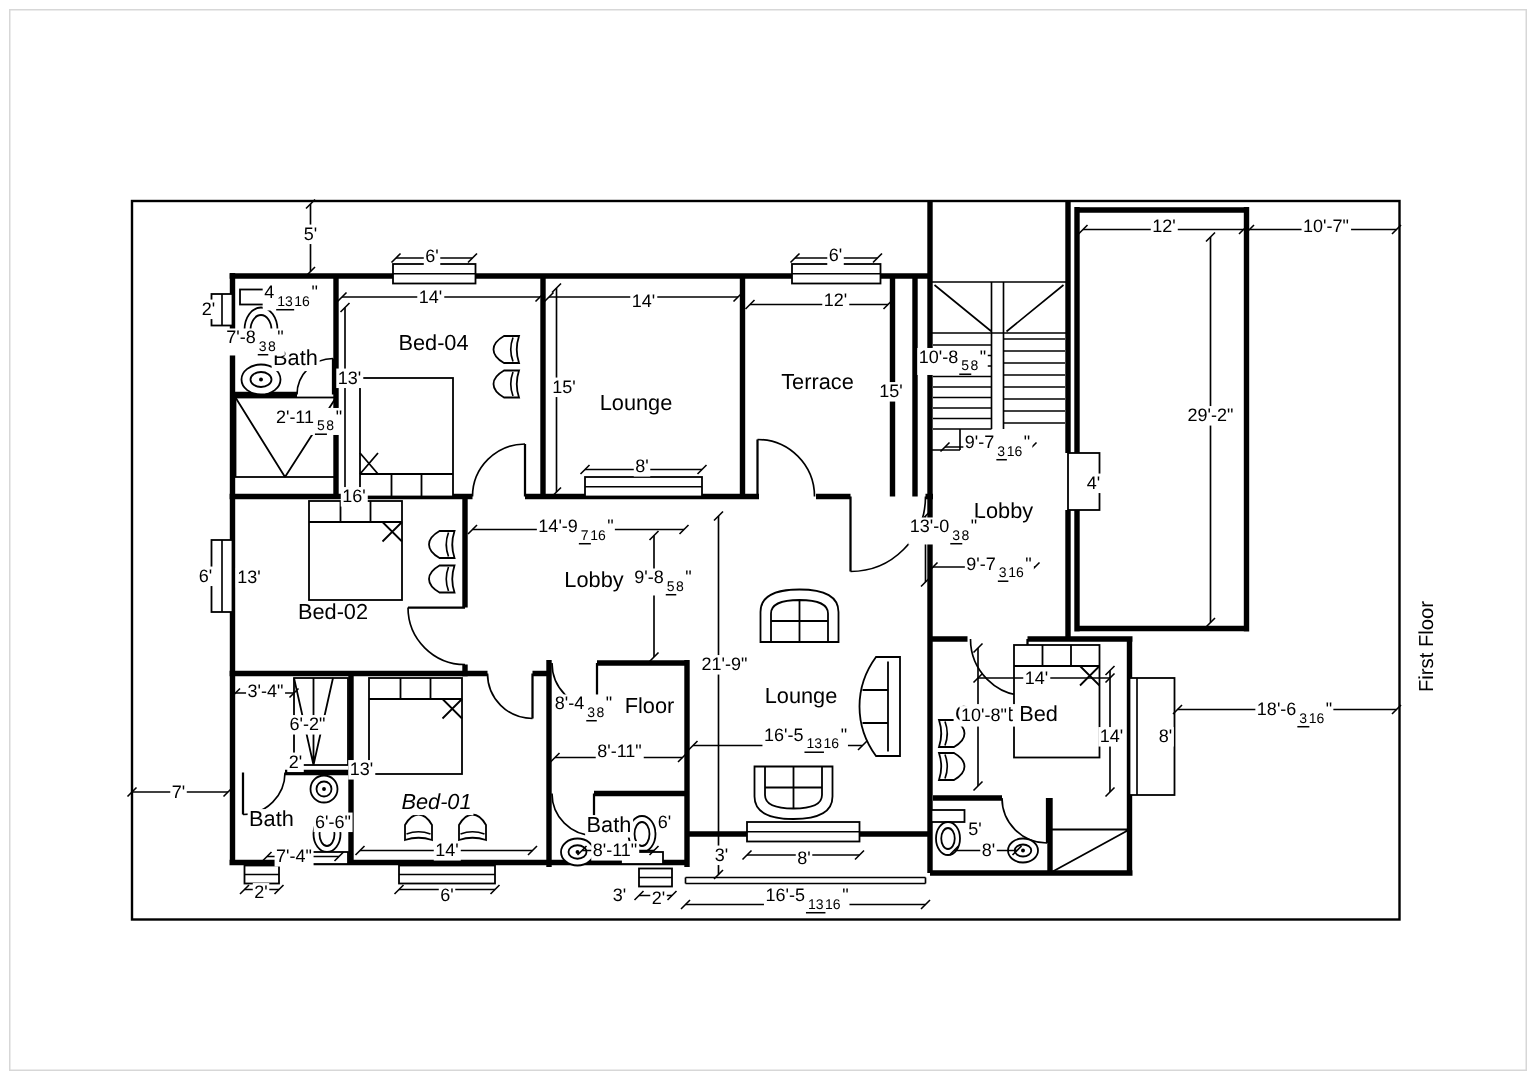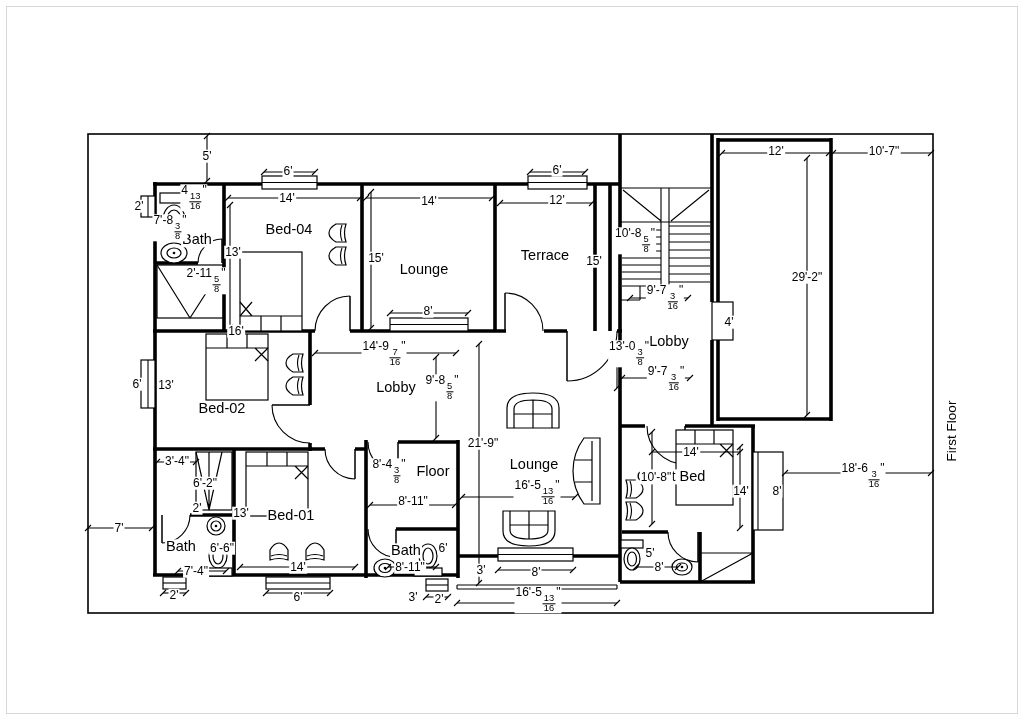--- a/index.html
+++ b/index.html
@@ -14,21 +14,21 @@
   .arc{stroke:#000;stroke-width:1.1;fill:none;}
   .wfill{fill:#fff;stroke:#000;stroke-width:1.2;}
   .furn{stroke:#000;stroke-width:1.2;fill:#fff;}
   .furnl{stroke:#000;stroke-width:1.2;fill:none;}
   .frame{fill:none;stroke:#000;stroke-width:1.6;}
   #labels{position:absolute;inset:0;pointer-events:none;}
   .lbl{position:absolute;transform:translate(-50%,-50%);white-space:nowrap;
        color:#000;background:#fff;padding:0 1px;line-height:1.05;}
   .dim{font-size:12px;}
   .room{font-size:14.5px;}
-  .fr{display:inline-flex;flex-direction:column;text-align:center;
+  .fr{display:inline-flex;flex-direction:row;text-align:center;
       vertical-align:-0.5em;line-height:1;font-size:0.78em;margin:0 1px;}
   .fr .fn{border-bottom:1px solid #000;padding:0 1px;}
   .floor-title{position:absolute;left:951px;top:431px;
        transform:translate(-50%,-50%) rotate(-90deg);
        font-size:13.5px;color:#000;white-space:nowrap;}
 </style>
 </head>
 <body>
 
 <div id="stage">
@@ -353,21 +353,21 @@
   <div id="labels">
       <div class="lbl room" style="left: 197px; top: 240px;">Bath</div>
       <div class="lbl room" style="left: 289px; top: 230px;">Bed-04</div>
       <div class="lbl room" style="left: 424px; top: 270px;">Lounge</div>
       <div class="lbl room" style="left: 545px; top: 256px;">Terrace</div>
       <div class="lbl room" style="left: 669px; top: 342px;">Lobby</div>
       <div class="lbl room" style="left: 396px; top: 388px;">Lobby</div>
       <div class="lbl room" style="left: 222px; top: 409px;">Bed-02</div>
       <div class="lbl room" style="left: 433px; top: 472px;">Floor</div>
       <div class="lbl room" style="left: 534px; top: 465px;">Lounge</div>
-      <div class="lbl room" style="left: 291px; top: 516px;">Bed-01</div>
+      <div class="lbl room" style="left: 291px; top: 536px; font-style: italic;">Bed-01</div>
       <div class="lbl room" style="left: 181px; top: 547px;">Bath</div>
       <div class="lbl room" style="left: 406px; top: 551px;">Bath</div>
       <div class="lbl room" style="left: 671px; top: 477px;">Guest Bed</div>
       <div class="lbl dim" style="left: 207px; top: 156px;">5'</div>
       <div class="lbl dim" style="left: 139px; top: 206px;">2'</div>
       <div class="lbl dim" style="left: 194px; top: 198px;">4<span class="fr">
           <span class="fn">13</span>
           <span>16</span>
         </span>"</div>
       <div class="lbl dim" style="left: 170px; top: 228px;">7'-8<span class="fr">

